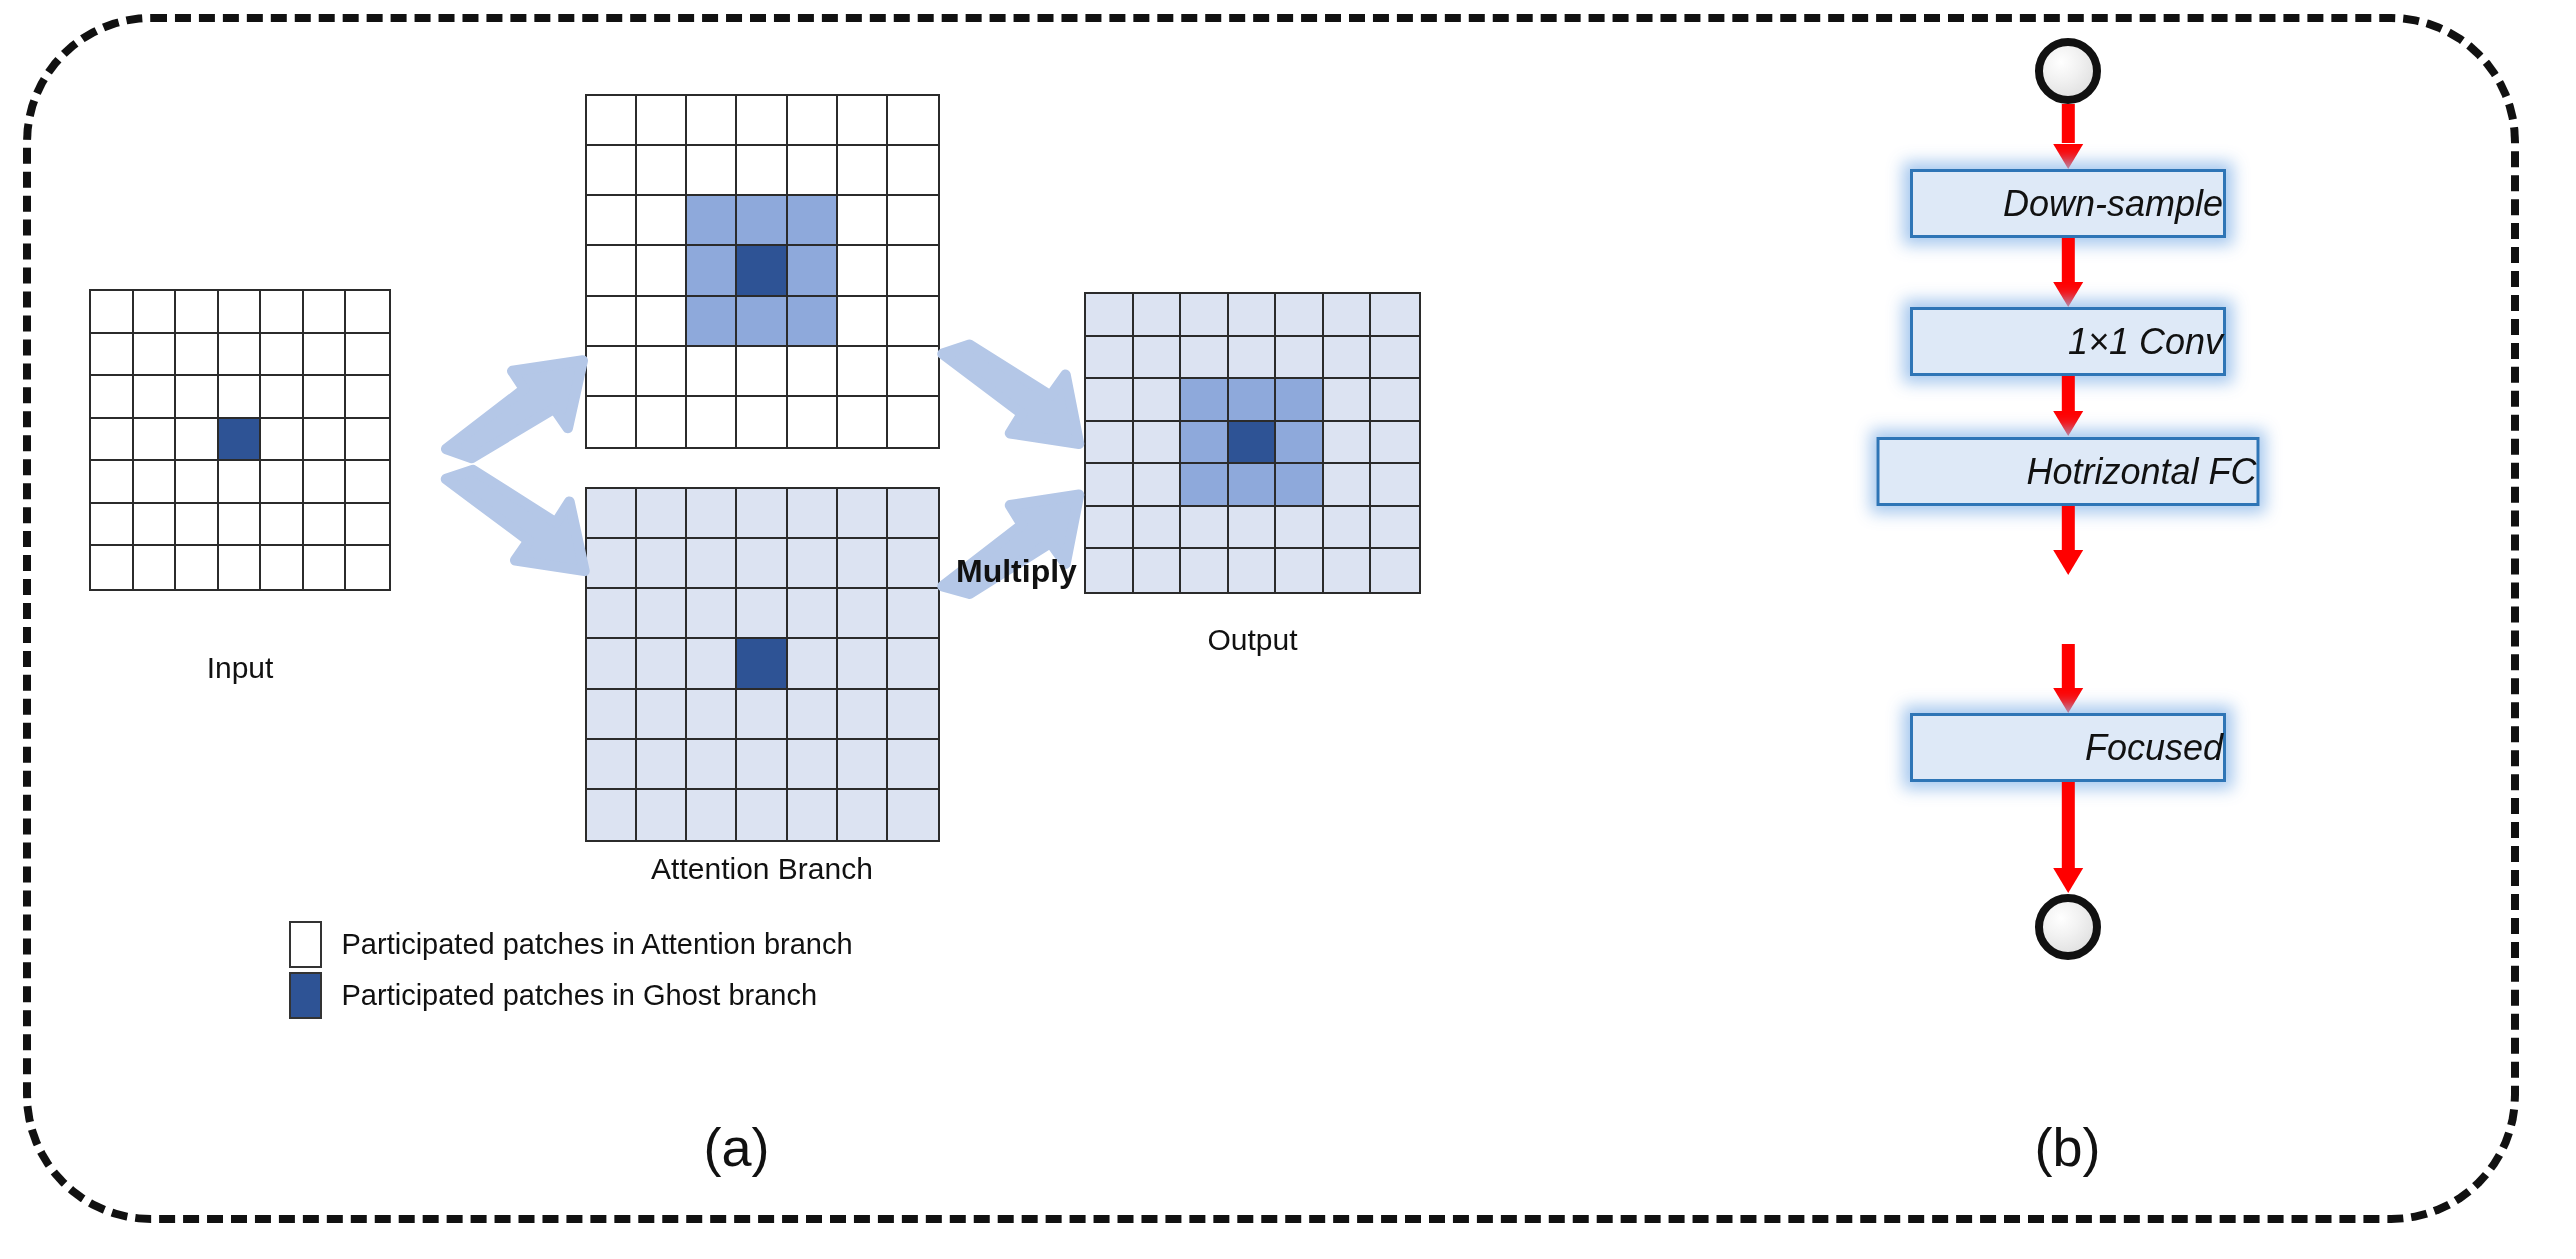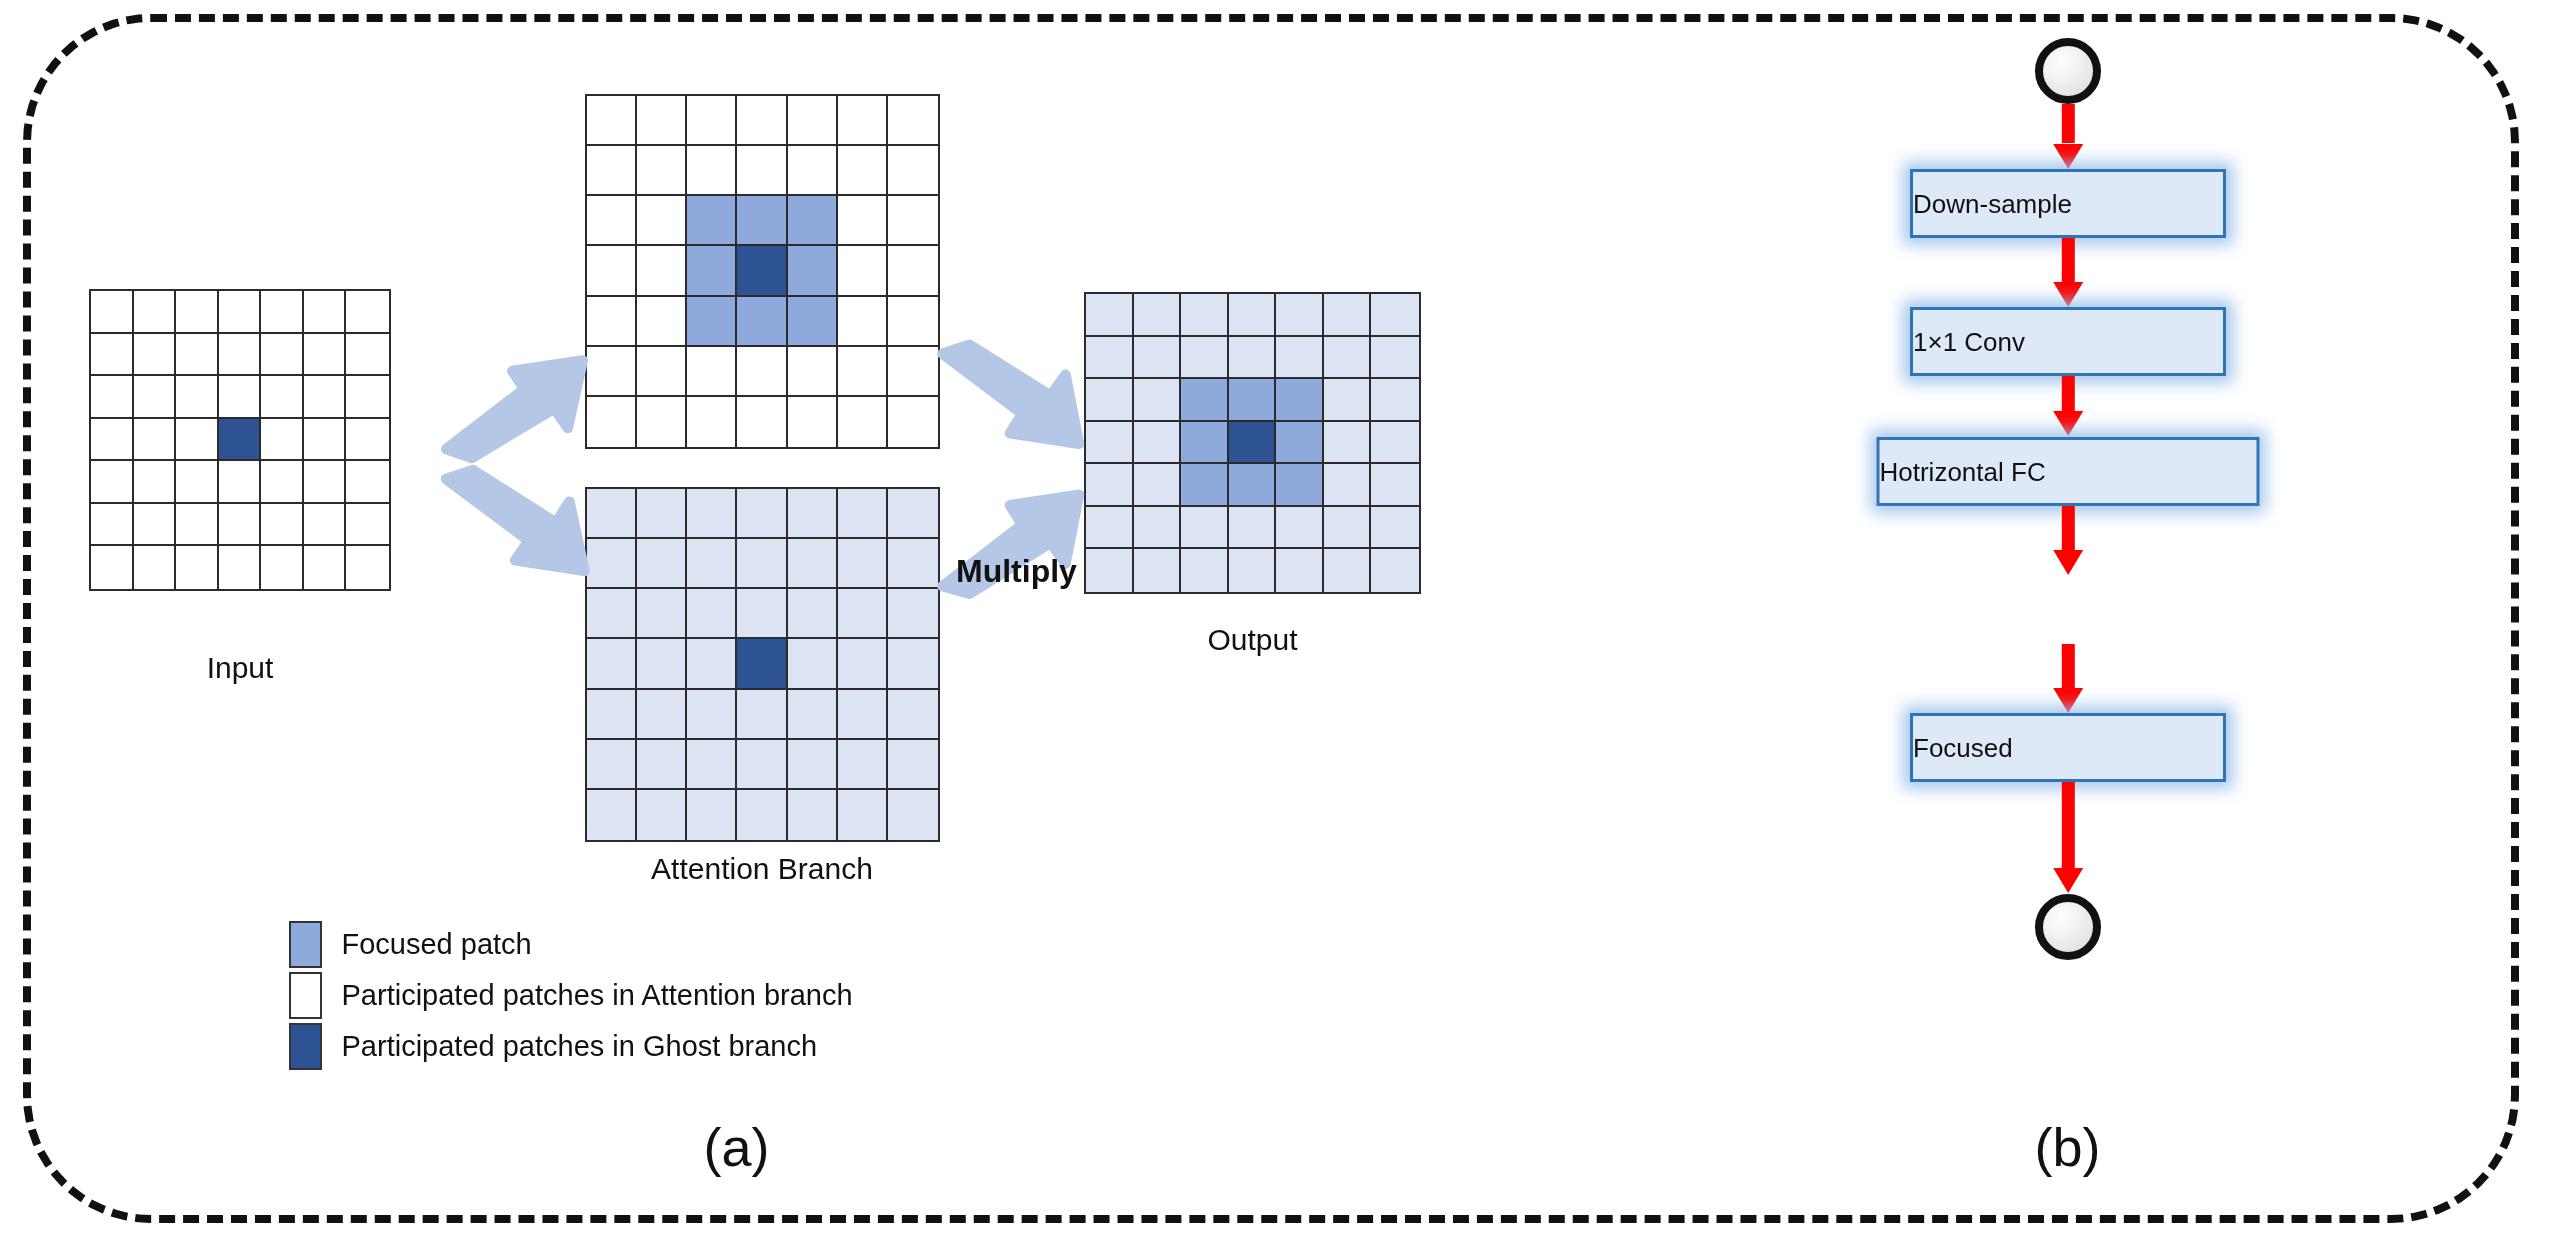--- a/index.html
+++ b/index.html
@@ -69,23 +69,24 @@
     position:absolute;width:66px;height:66px;border-radius:50%;
     border:8.3px solid #111;box-sizing:border-box;
     background:radial-gradient(circle at 36% 32%, #ffffff 0%, #f2f2f2 38%, #d9d9d9 100%);
     left:50%;transform:translateX(-50%);
   }
   .flow-box{
     position:absolute;left:50%;transform:translateX(-50%);
     border:3.8px solid #2E75B6;
     background:#DEE9F7;
     box-sizing:border-box;
-    display:flex;align-items:center;justify-content:flex-start;
-    color:#111;font-size:26px;line-height:1;white-space:nowrap;
+    display:flex;align-items:center;justify-content:flex-end;
+    color:#111;font-size:36px;line-height:1;white-space:nowrap;
     box-shadow:0 0 15px 6.8px rgba(150,190,235,0.85);
+    font-style:italic;
   }
   .red-arrow{
     position:absolute;left:50%;transform:translateX(-50%);
     width:25.6px;
   }
   .red-arrow .stem{
     position:absolute;left:50%;transform:translateX(-50%);
     width:12.8px;background:#FF0000;top:0;
   }
   .red-arrow .head{
@@ -331,24 +332,20 @@
 <div class="fat-arrow" style="left:938px;top:481px;">
   <svg width="150" height="113" viewBox="0 0 200 150">
     <path d="M 6 140 L 112 58 L 96 32 L 188 18 L 170 110 L 150 82 L 42 150 Z" fill="#B4C7E7" stroke="#B4C7E7" stroke-width="14" stroke-linejoin="round"></path>
   </svg>
 </div>
 
 <div id="multiply-label" style="left:956px;top:553px;">Multiply</div>
 
 <div id="legend">
   <div class="legend-row">
-    <span class="legend-swatch" style="background:#8EA9DB;"></span>
-    <span class="legend-text">Focused patch</span>
-  </div>
-  <div class="legend-row">
     <span class="legend-swatch" style="background:#FFFFFF;"></span>
     <span class="legend-text">Participated patches in Attention branch</span>
   </div>
   <div class="legend-row">
     <span class="legend-swatch" style="background:#2E5395;"></span>
     <span class="legend-text">Participated patches in Ghost branch</span>
   </div>
 </div>
 
 <div class="panel-letter" style="left:571px;top:1120px;width:331px;">(a)</div>

